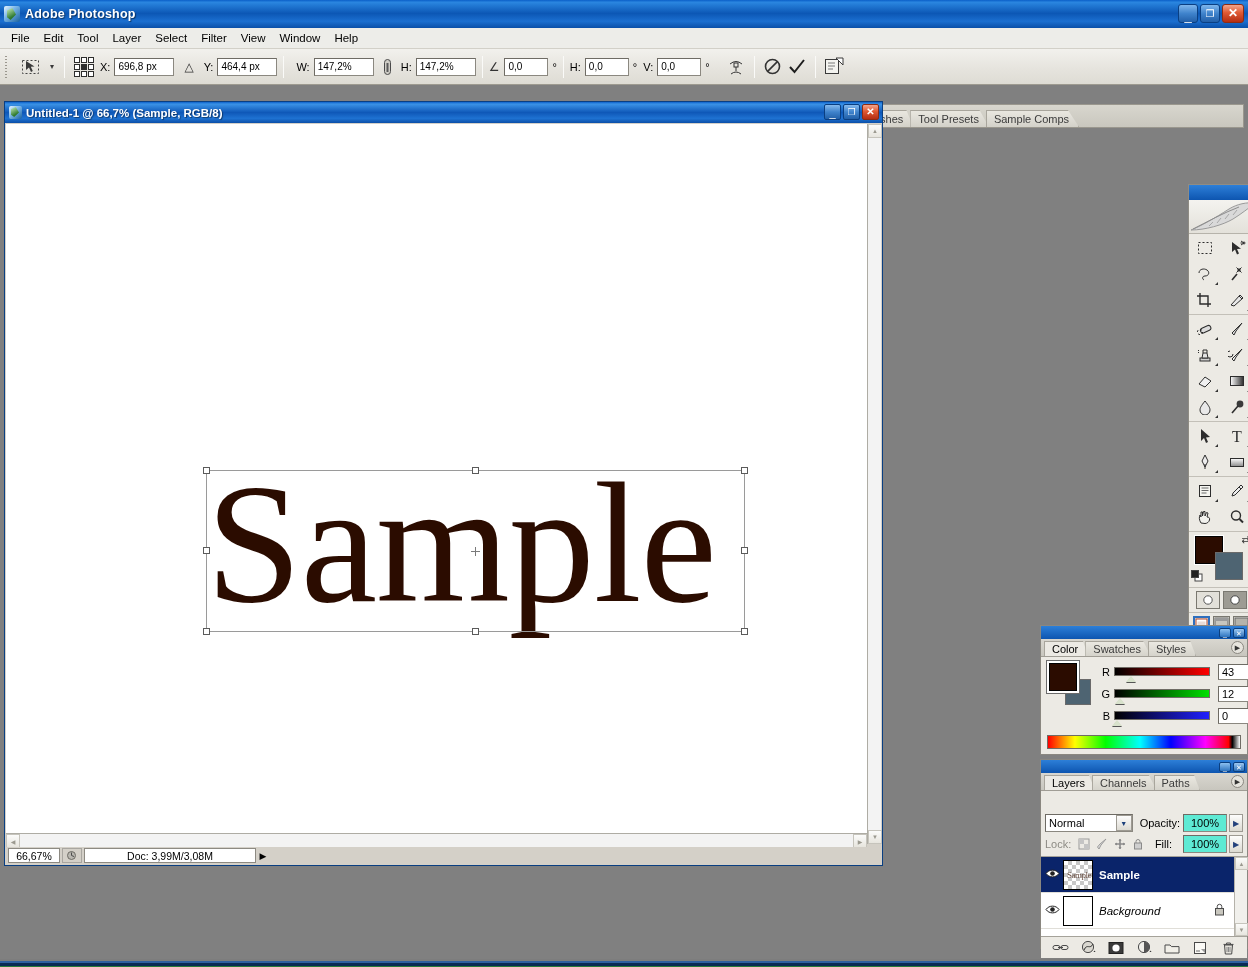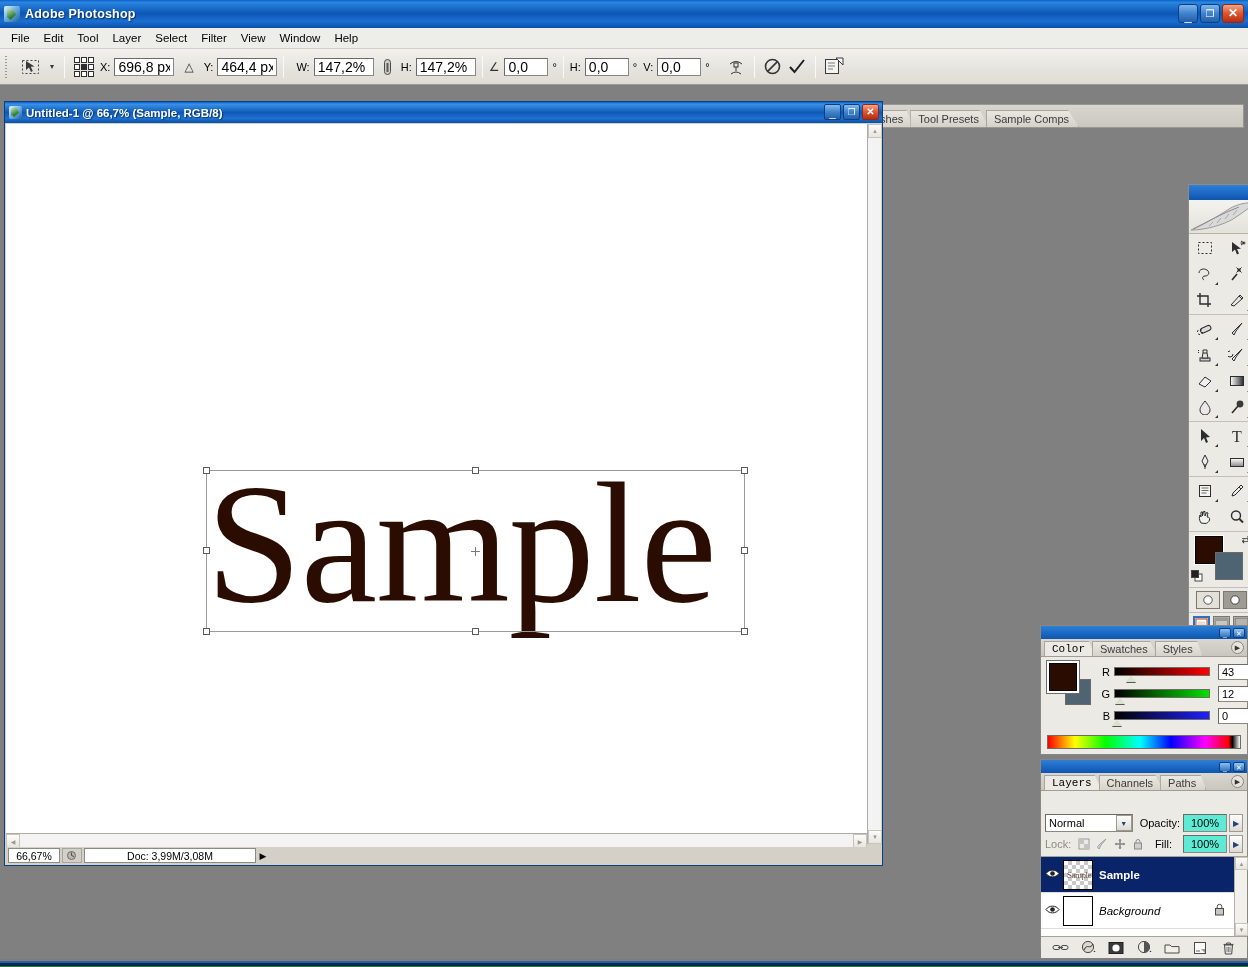--- a/index.html
+++ b/index.html
@@ -76,21 +76,21 @@
   .tool-thumb svg { display:block; }
   .caret-down { width:12px; text-align:center; color:#3a3a3a; font-size:8px; }
   .vsep { width:1px; height:22px; background:#b3b0a7; border-right:1px solid #fafaf8; margin:0 6px; }
   .refgrid { display:grid; grid-template-columns:repeat(3,6px); grid-template-rows:repeat(3,6px); gap:1px; margin-left:3px; }
   .refgrid i { border:1px solid #2d2d2d; background:#fff; display:block; }
   .refgrid i.on { background:#2d2d2d; }
   .ofield { display:flex; align-items:center; margin-left:6px; }
   .ofield label { color:#000; font-size:11px; margin-right:4px; }
   .ofield input {
     height:18px; border:1px solid #8b8880; border-top-color:#6e6b64; border-left-color:#6e6b64;
-    background:#fff; font-family:"Liberation Sans",sans-serif; font-size:14px; padding:0 3px;
+    background:#fff; font-family:"Liberation Sans",sans-serif; font-size:10px; padding:0 3px;
     color:#000;
   }
   .w-xs { width:44px; } .w-s { width:60px; }
   .unit { font-size:11px; margin-left:4px; color:#000; }
   .chainbtn {
     width:17px; height:22px; margin:0 5px; display:flex; align-items:center; justify-content:center;
   }
   .obtn { width:24px; height:24px; display:flex; align-items:center; justify-content:center; }
   .palette-well {
     position:absolute; right:4px; top:55px; width:396px; height:24px;
@@ -245,21 +245,21 @@
     height:18px; background:linear-gradient(180deg,#D9D7D0,#C8C6BE);
     display:flex; align-items:flex-end; padding-left:3px; position:relative;
     border-bottom:1px solid #a09d95;
   }
   .ptab {
     height:15px; padding:0 9px 0 7px; font-size:11px; color:#3b3b3b;
     background:linear-gradient(180deg,#EAE8E1,#D5D3CB);
     border:1px solid #a8a59c; border-bottom:none; margin-right:-3px;
     display:flex; align-items:center; clip-path:polygon(0 0,88% 0,100% 100%,0 100%);
   }
-  .ptab.active { background:#ECEAE4; color:#000; font-weight:normal;font-family:Liberation Mono, monospace; }
+  .ptab.active { background:#ECEAE4; color:#000; font-weight:normal; }
   .pmenu { position:absolute; right:3px; top:2px; width:13px;height:13px;border-radius:50%;
     border:1px solid #8a8780; background:#E6E4DD; display:flex;align-items:center;justify-content:center;
     font-size:7px; color:#333; }
 
   
   .color-body { padding:6px 6px 4px 6px; display:flex; }
   .cp-sw { position:relative; width:42px; height:42px; flex:none; }
   .cp-fg { position:absolute; left:2px; top:0; width:28px;height:28px; background:#2B0C00;
     border:1px solid #000; box-shadow:0 0 0 2px #fff, 0 0 0 3px #6b6b6b; }
   .cp-bg { position:absolute; left:18px; top:16px; width:26px;height:26px; background:#4E6472;

